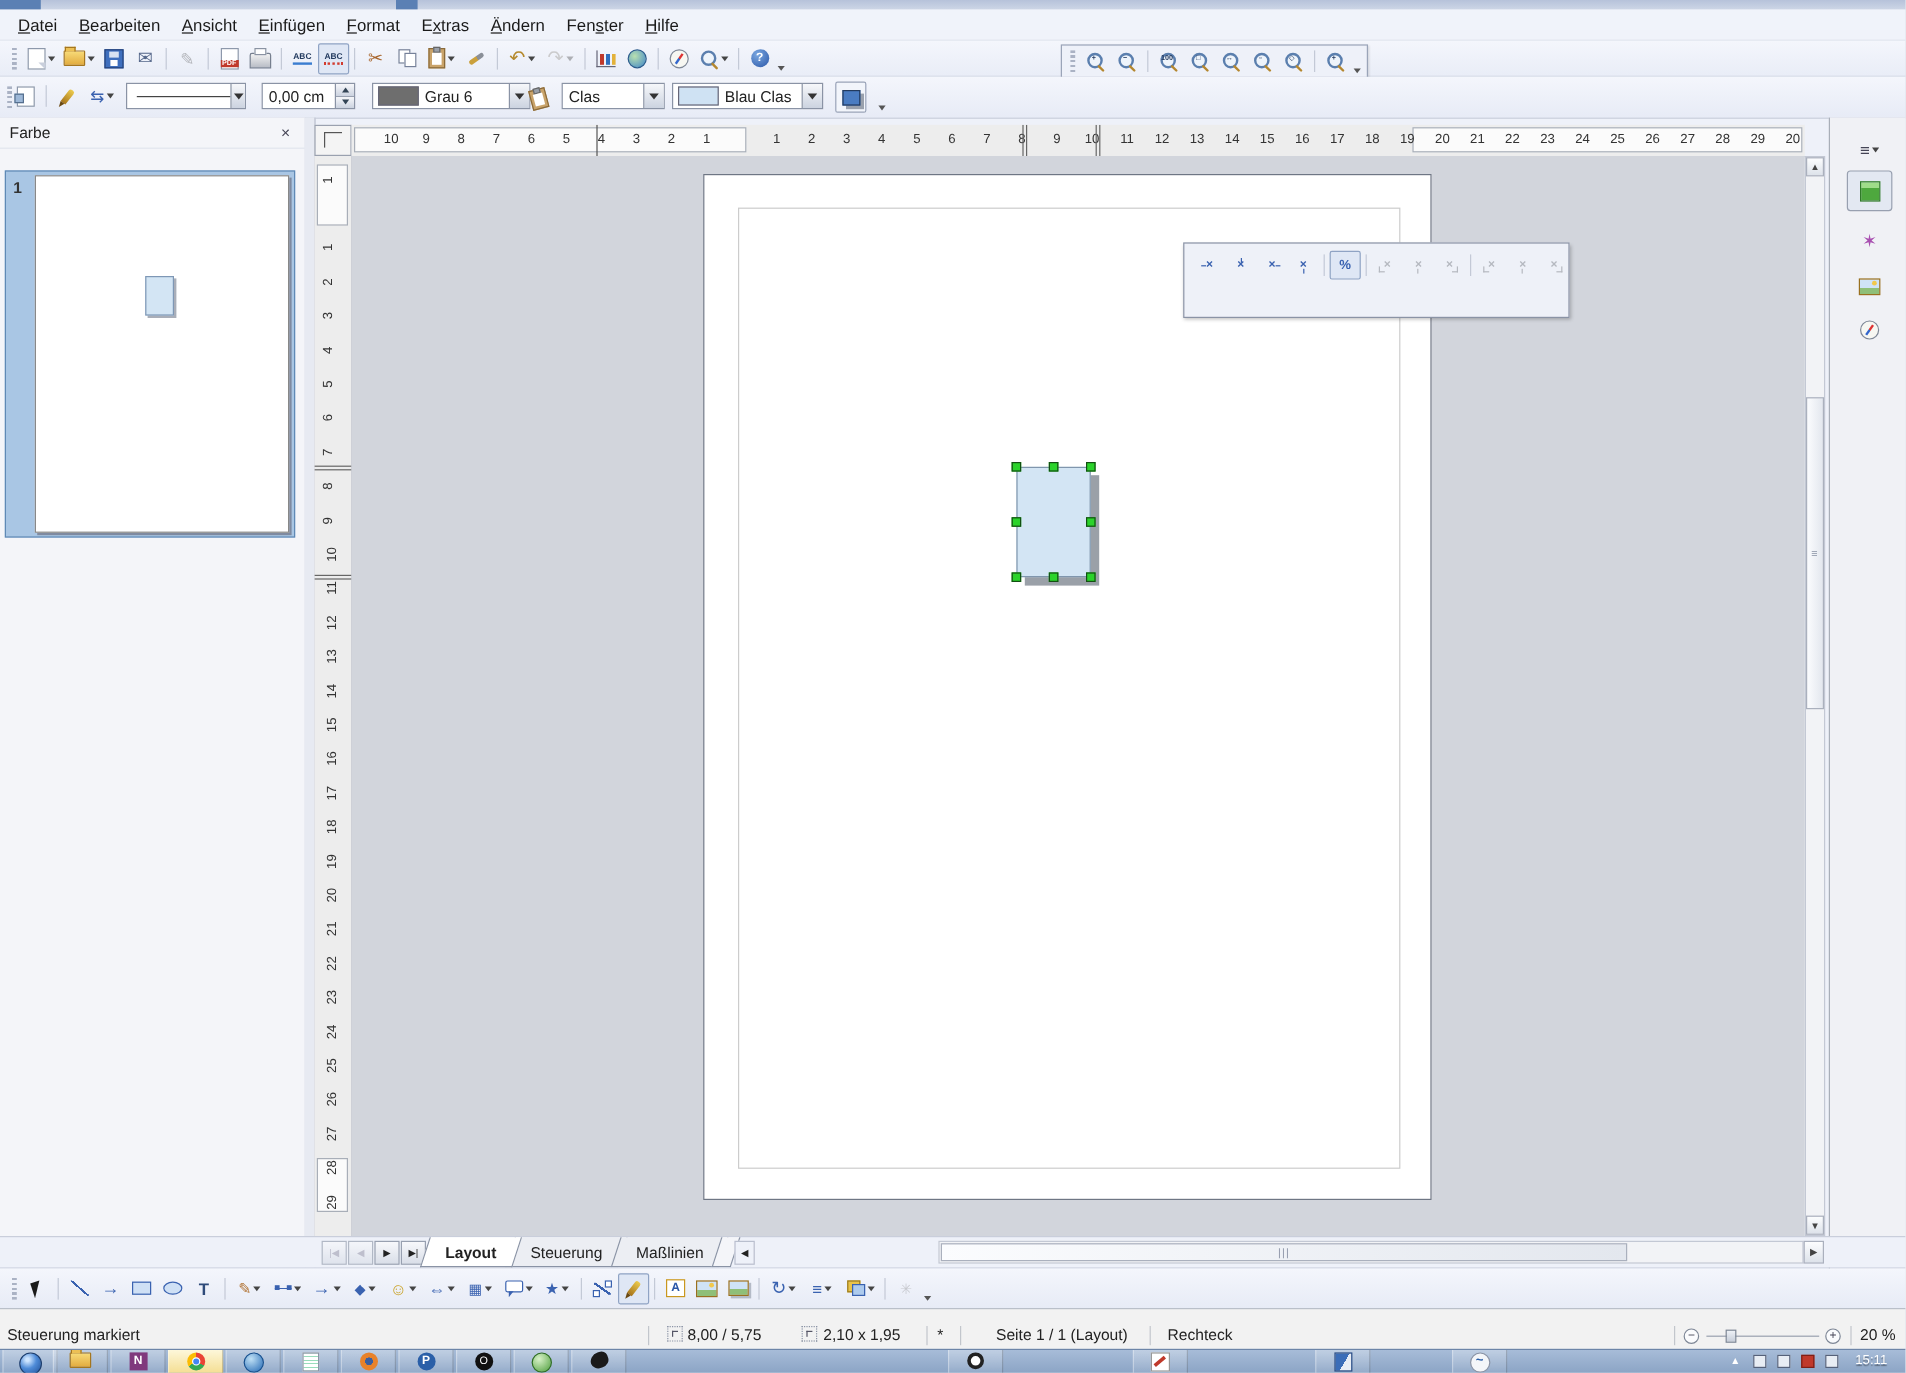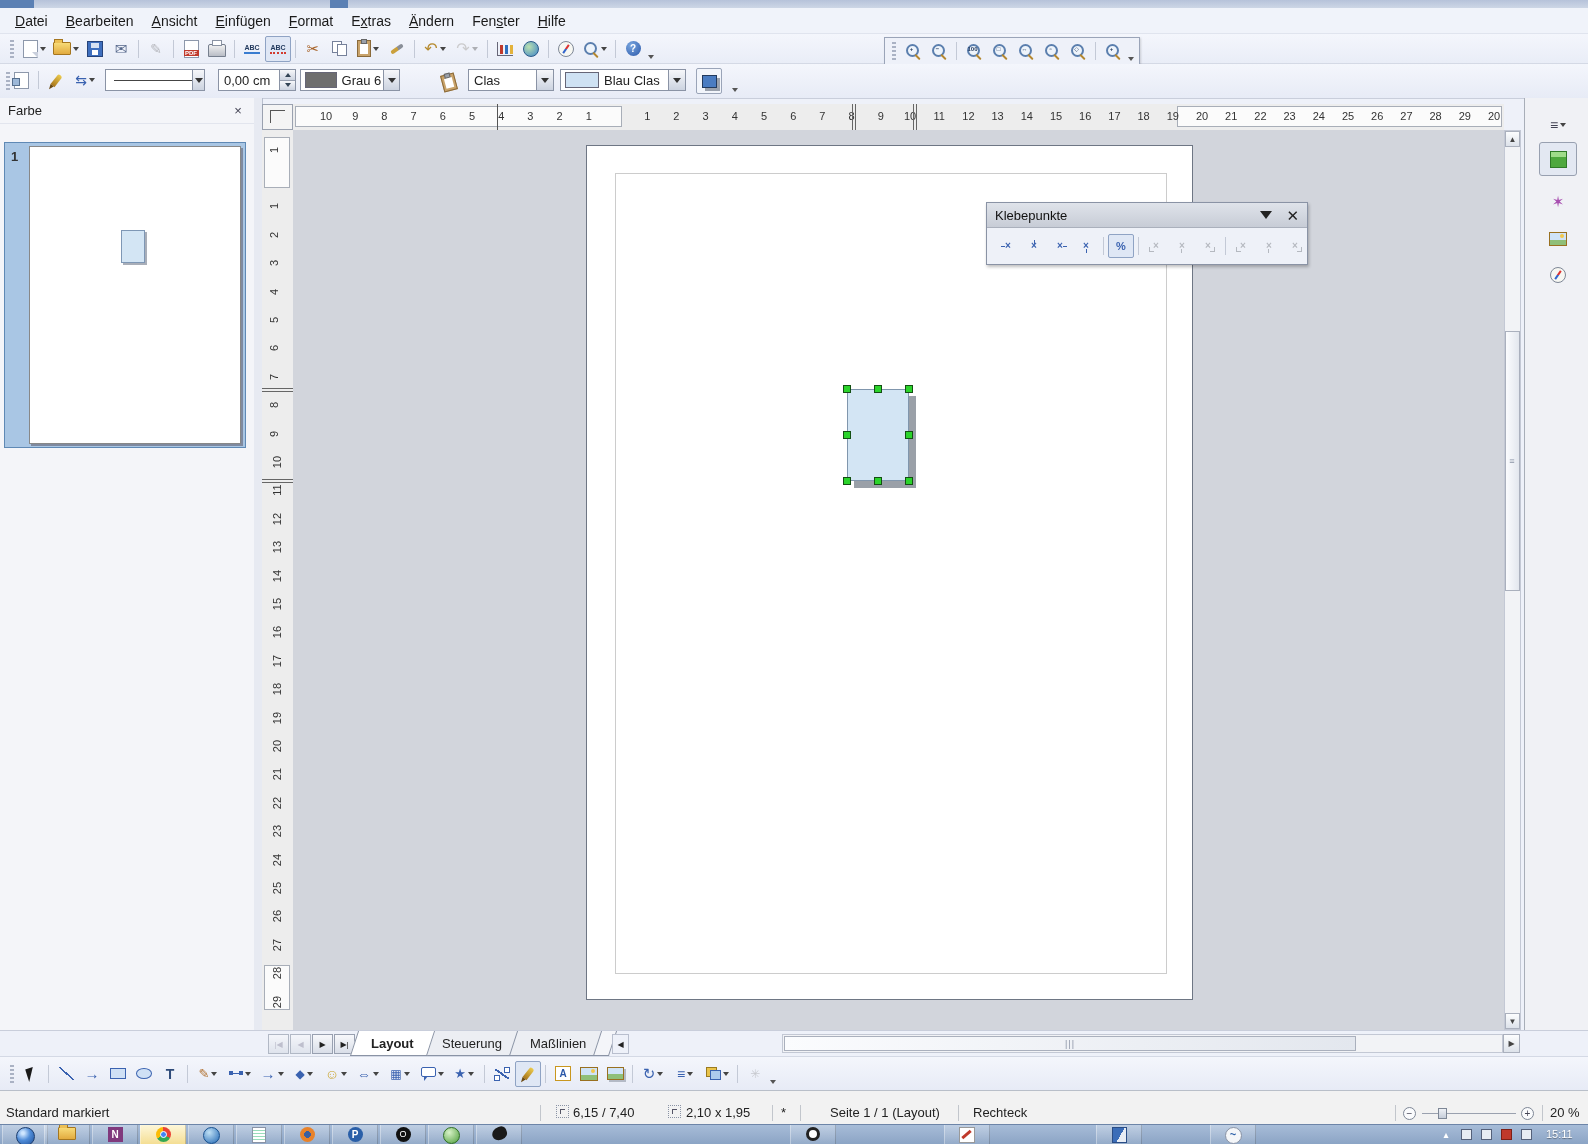--- a/index.html
+++ b/index.html
@@ -384,21 +384,21 @@
     <span class="lineview"></span>
     <span class="dbtn"></span>
   </div>
   <div class="spin" style="left:218px;width:78px">
     <span class="val" style="padding:0 5px">0,00 cm</span>
     <span class="spinbtns" style="margin-left:auto">
         <span class="up"></span>
         <span class="dn"></span>
       </span>
   </div>
-  <div class="combo" style="left:300px;width:100px">
+  <div class="combo" style="left:310px;width:132px">
     <span class="swatch" style="background: rgb(110, 110, 110);"></span>
     <span class="val">Grau 6</span>
     <span class="dbtn"></span>
   </div>
   <span class="tbtn" style="position:absolute;left:436px;top:5px">
     <span class="g gl-paste" style="transform:rotate(-15deg)"></span>
   </span>
   <div class="combo" style="left:468px;width:86px">
     <span class="val">Clas</span>
     <span class="dbtn"></span>
@@ -524,25 +524,20 @@
       <div class="handle" style="left: 581px; top: 255px; background: rgb(43, 211, 43);"></div>
       <div class="handle" style="left: 612px; top: 255px; background: rgb(43, 211, 43);"></div>
       <div class="handle" style="left: 550px; top: 301px; background: rgb(43, 211, 43);"></div>
       <div class="handle" style="left: 612px; top: 301px; background: rgb(43, 211, 43);"></div>
       <div class="handle" style="left: 550px; top: 347px; background: rgb(43, 211, 43);"></div>
       <div class="handle" style="left: 581px; top: 347px; background: rgb(43, 211, 43);"></div>
       <div class="handle" style="left: 612px; top: 347px; background: rgb(43, 211, 43);"></div>
     </div>
 
   <div id="gptb">
-    <div id="gphead">
-      <span class="ttl">Klebepunkte</span>
-      <span id="gpdd"></span>
-      <span id="gpclose">✕</span>
-    </div>
     <div id="gpicons">
         <span class="tbtn">
           <span class="g gp gp-l"></span>
         </span>
         <span class="tbtn">
           <span class="g gp gp-t"></span>
         </span>
         <span class="tbtn">
           <span class="g gp gp-r"></span>
         </span>
@@ -721,24 +716,24 @@
       </span>
       <i class="tsep"></i>
       <span class="tbtn disabled">
         <span class="g " style="color: rgb(136, 136, 153); font-size: 12px;">✳</span>
       </span>
     </span>
   <span class="ovf"></span>
 </div>
 
 <div class="abs" id="statusbar">
-  <span class="st" style="left:6px">Standard markiert</span>
+  <span class="st" style="left:6px">Steuerung markiert</span>
   <span class="stsep" style="left:540px"></span>
   <span class="st-ico" style="left:556px"></span>
-  <span class="st" style="left:573px">6,15 / 7,40</span>
+  <span class="st" style="left:573px">8,00 / 5,75</span>
   <span class="st-ico" style="left:668px"></span>
   <span class="st" style="left:686px">2,10 x 1,95</span>
   <span class="stsep" style="left:772px"></span>
   <span class="st" style="left:781px">*</span>
   <span class="stsep" style="left:800px"></span>
   <span class="st" style="left:830px">Seite 1 / 1 (Layout)</span>
   <span class="stsep" style="left:958px"></span>
   <span class="st" style="left:973px">Rechteck</span>
   <span class="stsep" style="left:1395px"></span>
   <span class="zbtn" style="left:1403px">−</span>

